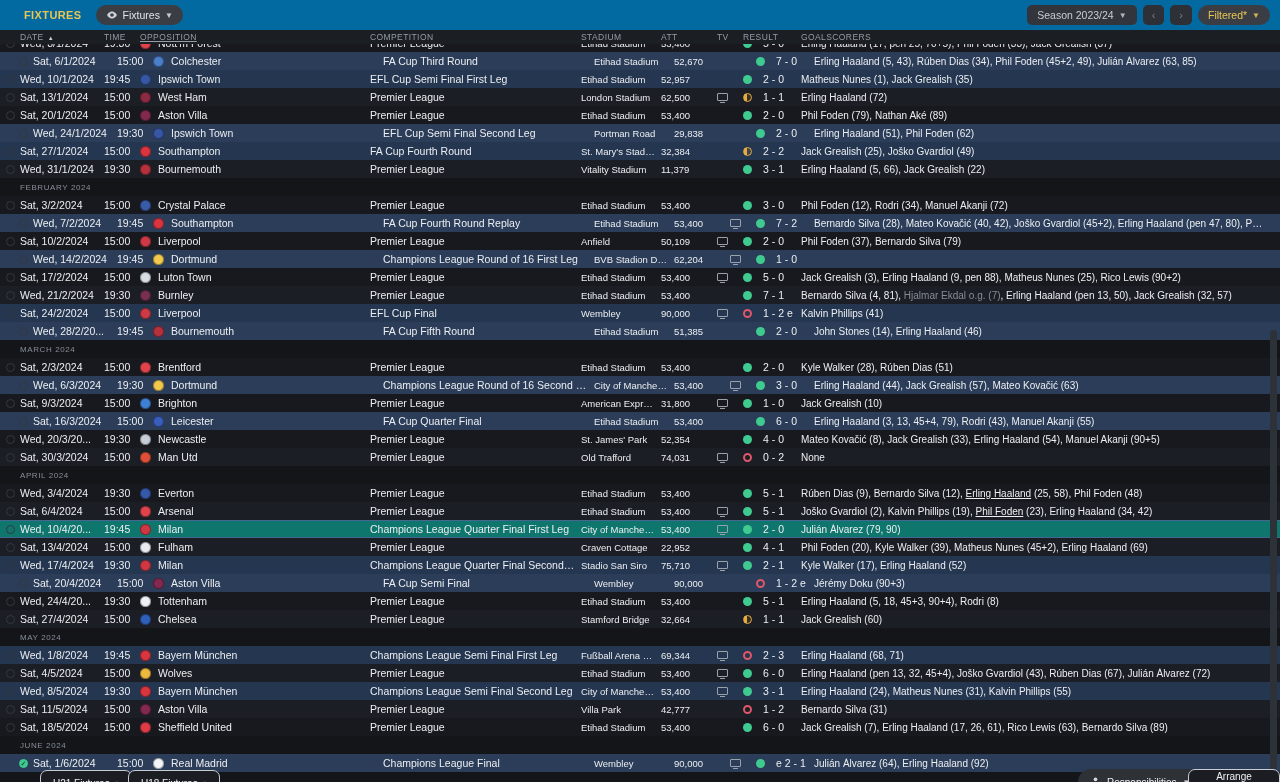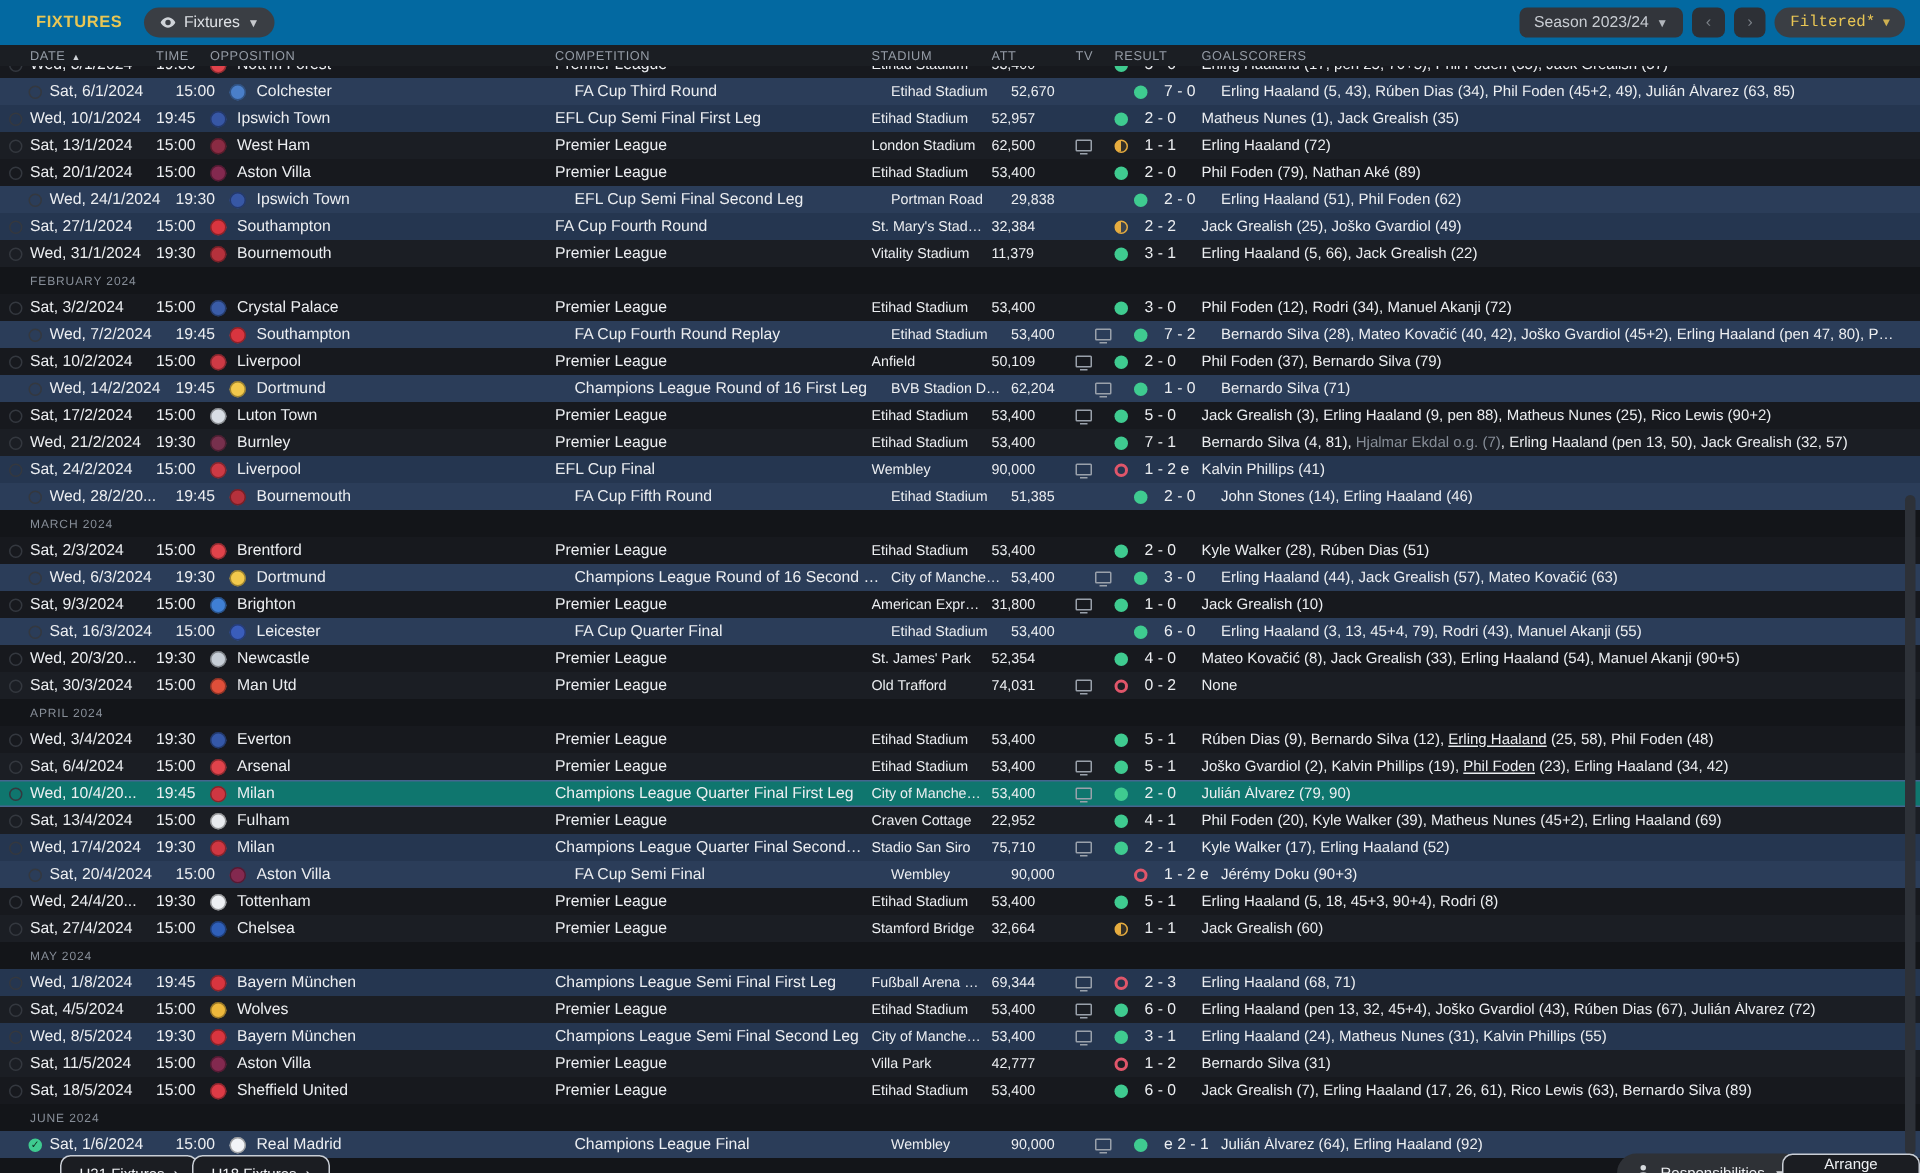--- a/index.html
+++ b/index.html
@@ -9,30 +9,30 @@
 
   
   .topbar { height:30px; background:#0369a1; display:flex; align-items:center; padding:0 10px 0 24px; }
   .screen-title { color:#e9c654; font-size:11px; font-weight:bold; letter-spacing:.4px; margin-right:14px; }
   .pill { display:inline-flex; align-items:center; gap:5px; background:#3a3e44; color:#dfe2e6;
           border:none; border-radius:12px; height:20px; padding:0 10px; font-size:10.5px;
           font-family:inherit; cursor:pointer; }
   .topbar-right { margin-left:auto; display:flex; align-items:center; gap:6px; }
   .pill.flat { border-radius:5px; background:#32353b; color:#c9cdd3; }
   .pill.nav  { border-radius:5px; background:#2d3036; color:#7b8087; padding:0 9px; font-size:11px; }
-  .pill.filtered { color:#e9c654;font-family:Liberation Mono, monospace; }
+  .pill.filtered { color:#e9c654; }
   .chev { font-size:8px; color:inherit; opacity:.85; }
   .eye-icon svg { display:block; }
 
   
   .grid { display:grid; grid-template-columns:14px 84px 36px 18px 212px 211px 80px 56px 26px 20px 38px 1fr;
           align-items:center; padding:0 10px 0 6px; }
   .colheader { height:14px; background:#1b1e23; color:#959ca6; font-size:8.5px; letter-spacing:.4px; }
   .colheader span { white-space:nowrap; overflow:hidden; }
-  .col-opp { grid-column:4 / span 2; }
+  .col-opp { grid-column:4 / span 2;text-decoration:underline; }
   .col-res { grid-column:10 / span 2; }
   .sort-arrow { font-size:6px; color:#cfd3d8; margin-left:4px; }
 
   
   .rows { position:absolute; top:44px; left:0; right:0; height:738px; overflow:hidden; }
   .row { height:18px; cursor:pointer; background:#17191e; }
   .row.alt { background:#1b1e24; }
   .row.cup { background:#253650; }
   .row.cup.alt { background:#2b3d59;padding-left:19px; }
   .row.sel { background:#0f766e; box-shadow:inset 0 1px 0 #46658f, inset 0 -1px 0 #46658f; }
@@ -312,21 +312,20 @@
         <span class="cell">Champions League Round of 16 First Leg</span>
         <span class="cell stad">BVB Stadion Dort...</span>
         <span class="cell att">62,204</span>
         <span class="tvwrap">
           <span class="tv"></span>
         </span>
         <span class="dotwrap">
           <span class="dot w"></span>
         </span>
         <span class="cell res">1 - 0</span>
-        <span class="cell scorers"><span class="seg">Bernardo Silva (71)</span></span>
       </div>
       <div class="row grid">
         <span class="status"></span>
         <span class="cell">Sat, 17/2/2024</span>
         <span class="cell">15:00</span>
         <span class="badge" style="background: rgb(216, 221, 228);"></span>
         <span class="cell">Luton Town</span>
         <span class="cell">Premier League</span>
         <span class="cell stad">Etihad Stadium</span>
         <span class="cell att">53,400</span>

